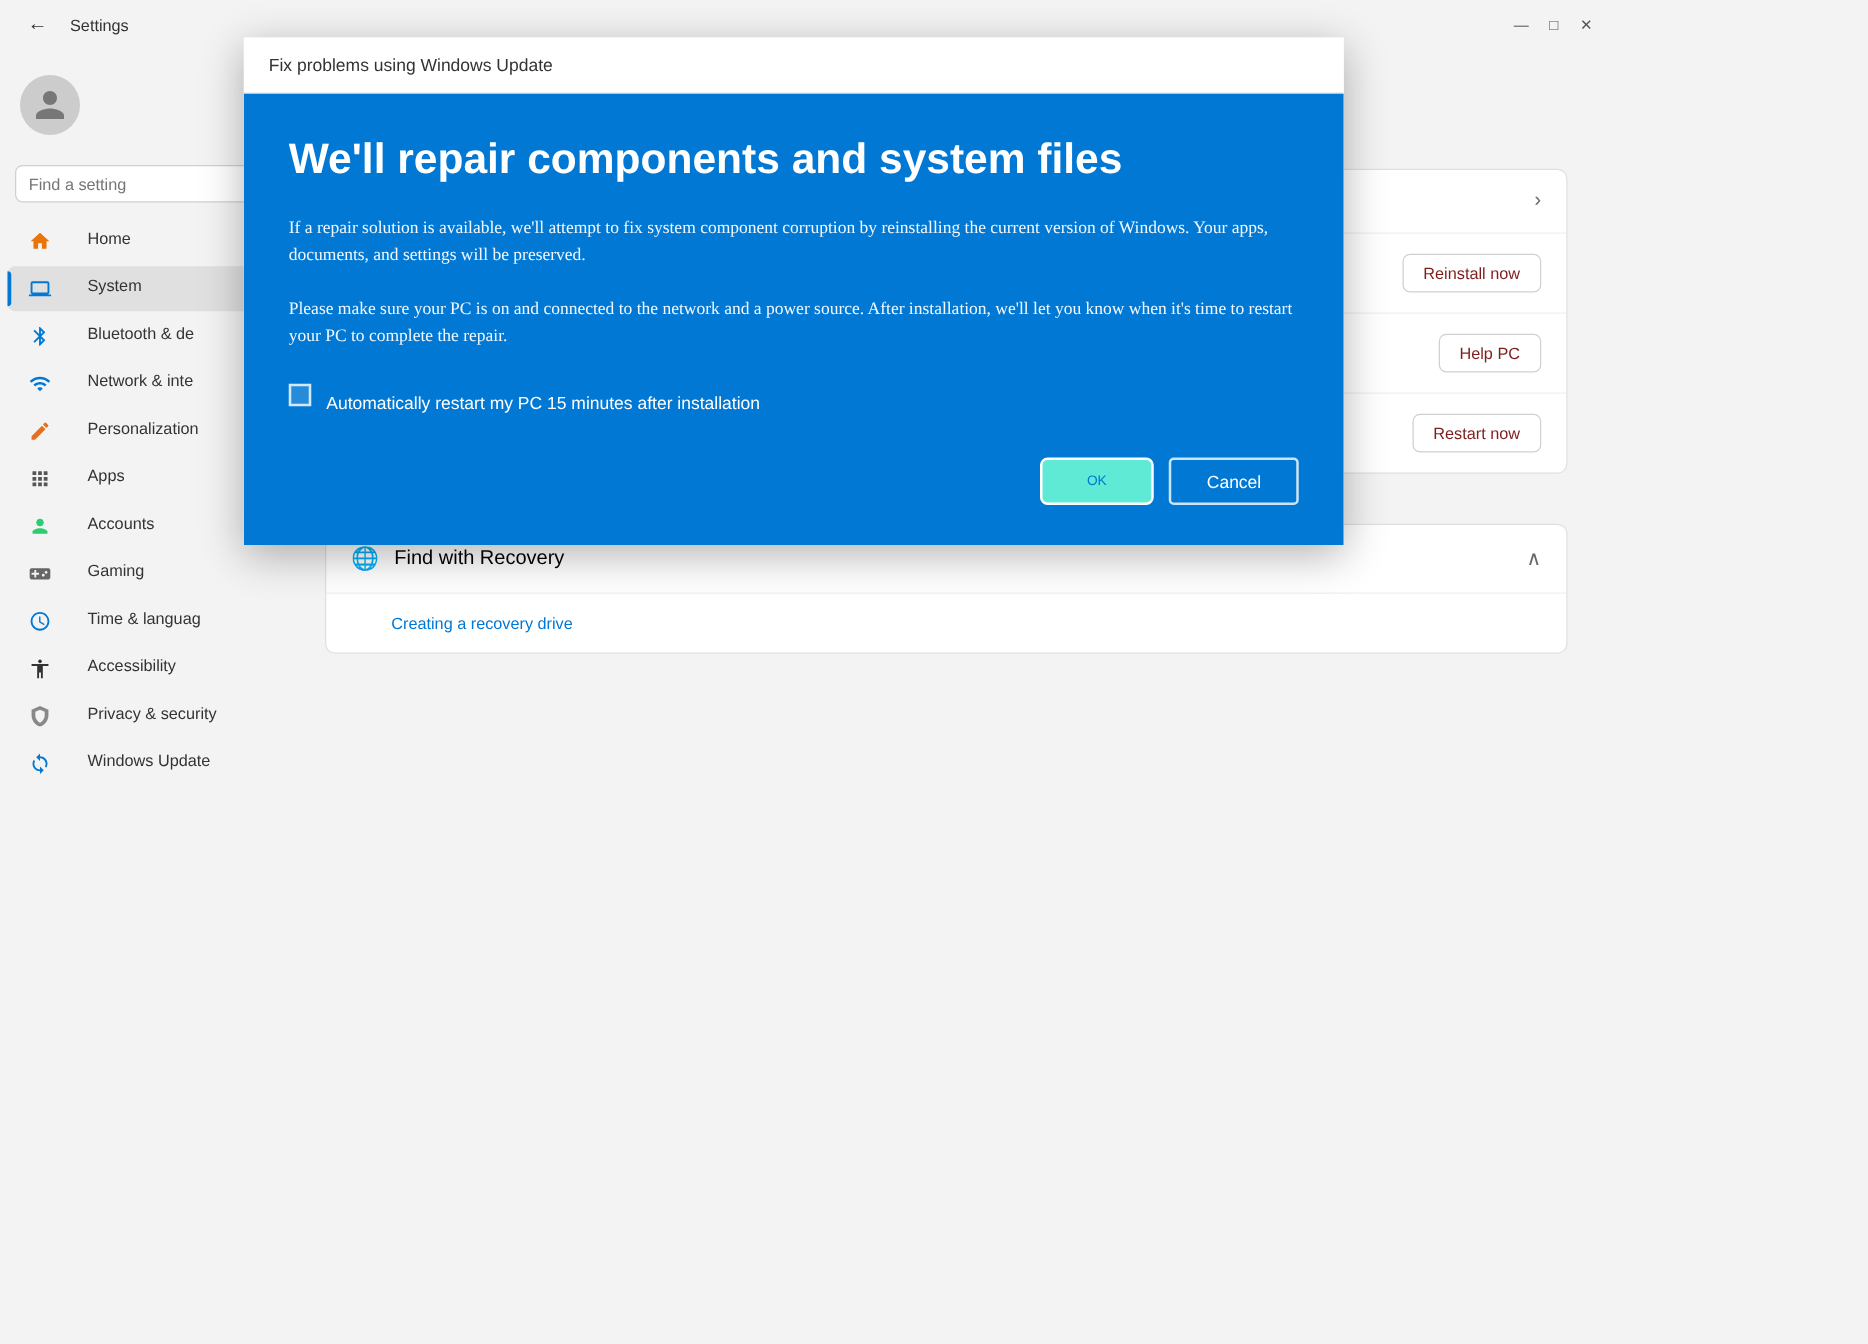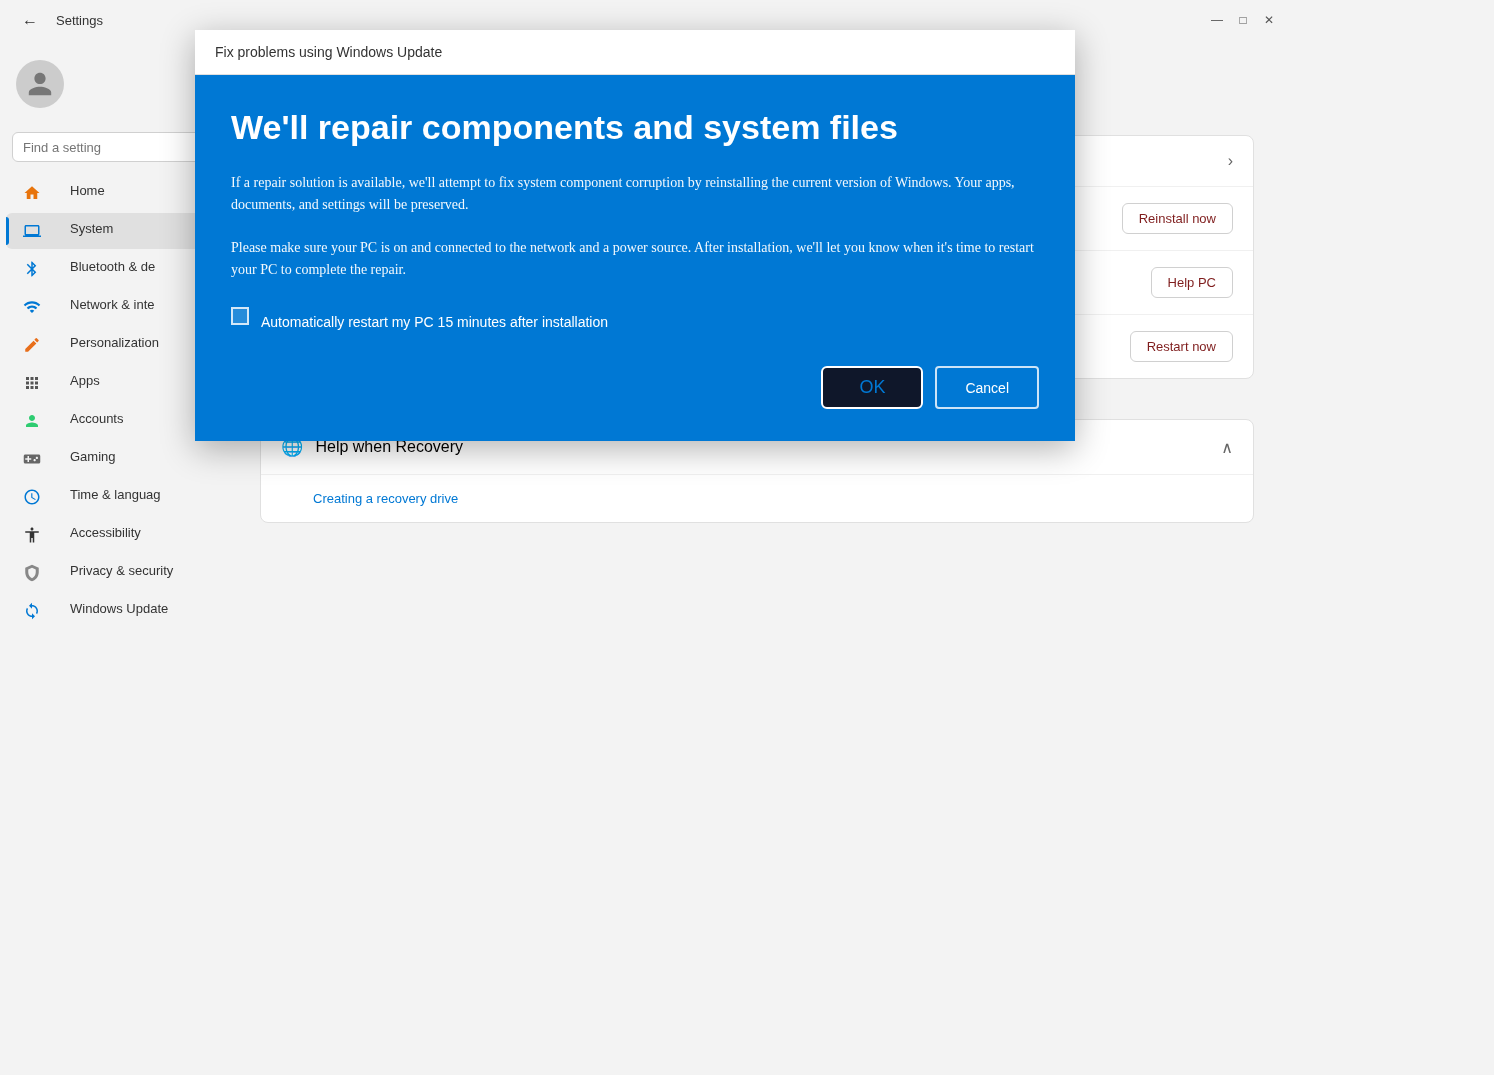--- a/index.html
+++ b/index.html
@@ -276,26 +276,26 @@
       color: #fff;
       cursor: pointer;
       margin-top: 13px;
     }
     .dialog-buttons {
       display: flex;
       justify-content: flex-end;
       gap: 12px;
     }
     .dialog-ok-btn {
-      background: #0f172a;
+      background: #5eead4;
       color: #0078d4;
       border: 2px solid #fff;
       border-radius: 6px;
       padding: 9px 36px;
-      font-size: 18px;
+      font-size: 11px;
       font-weight: 500;
       cursor: pointer;
     }
     .dialog-cancel-btn {
       background: transparent;
       color: #fff;
       border: 2px solid rgba(255,255,255,0.8);
       border-radius: 4px;
       padding: 9px 28px;
       font-size: 14px;
@@ -469,21 +469,21 @@
         <button class="card-btn">Restart now</button>
       </div>
     </div>
 
     <div class="related-support">
       <div class="related-title">Related support</div>
       <div class="support-card">
         <div class="support-row">
           <div class="support-row-left">
             <span class="globe-icon">🌐</span>
-            <span>Help when Recovery</span>
+            <span>Find with Recovery</span>
           </div>
           <span class="chevron">∧</span>
         </div>
         <div class="support-row" style="padding-left: 52px;">
           <a class="support-link">Creating a recovery drive</a>
         </div>
       </div>
     </div>
   </div>
 </div>

